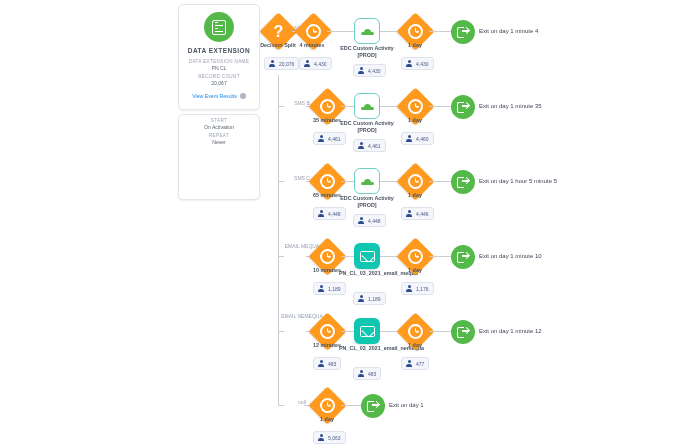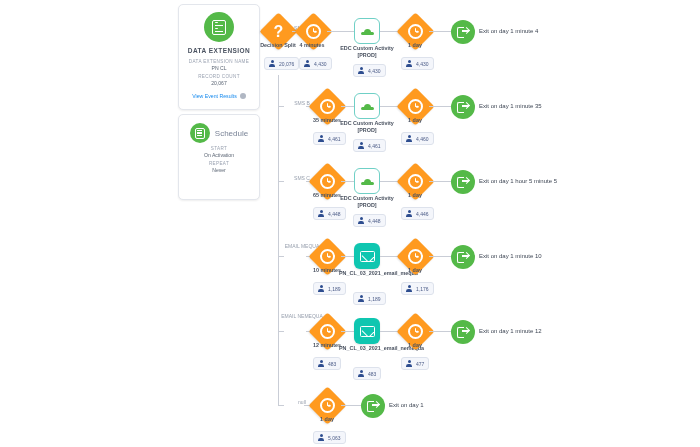--- a/index.html
+++ b/index.html
@@ -217,32 +217,20 @@
     <div class="card-val">PN CL</div>
     <div class="card-lbl">RECORD COUNT</div>
     <div class="card-val">20,067</div>
     <div class="card-link">
       <span>View Event Results</span>
       <span class="info-dot"></span>
     </div>
   </div>
 
   <div class="card" id="schedule-card">
-    <div class="sched-head">
-      <span class="green-circle">
-        <span class="glyph">
-            <span class="sq-icon">
-              <i></i>
-              <i></i>
-              <i></i>
-            </span>
-          </span>
-      </span>
-      <span class="sched-title">Schedule</span>
-    </div>
     <div class="card-lbl">START</div>
     <div class="card-val">On Activation</div>
     <div class="card-lbl">REPEAT</div>
     <div class="card-val">Never</div>
   </div>
 
   <div class="hline" style="left:260px; top:31px; width:18px;"></div>
 
   <div class="node" style="left:265px; top:18px;">
     <div class="diamond">

